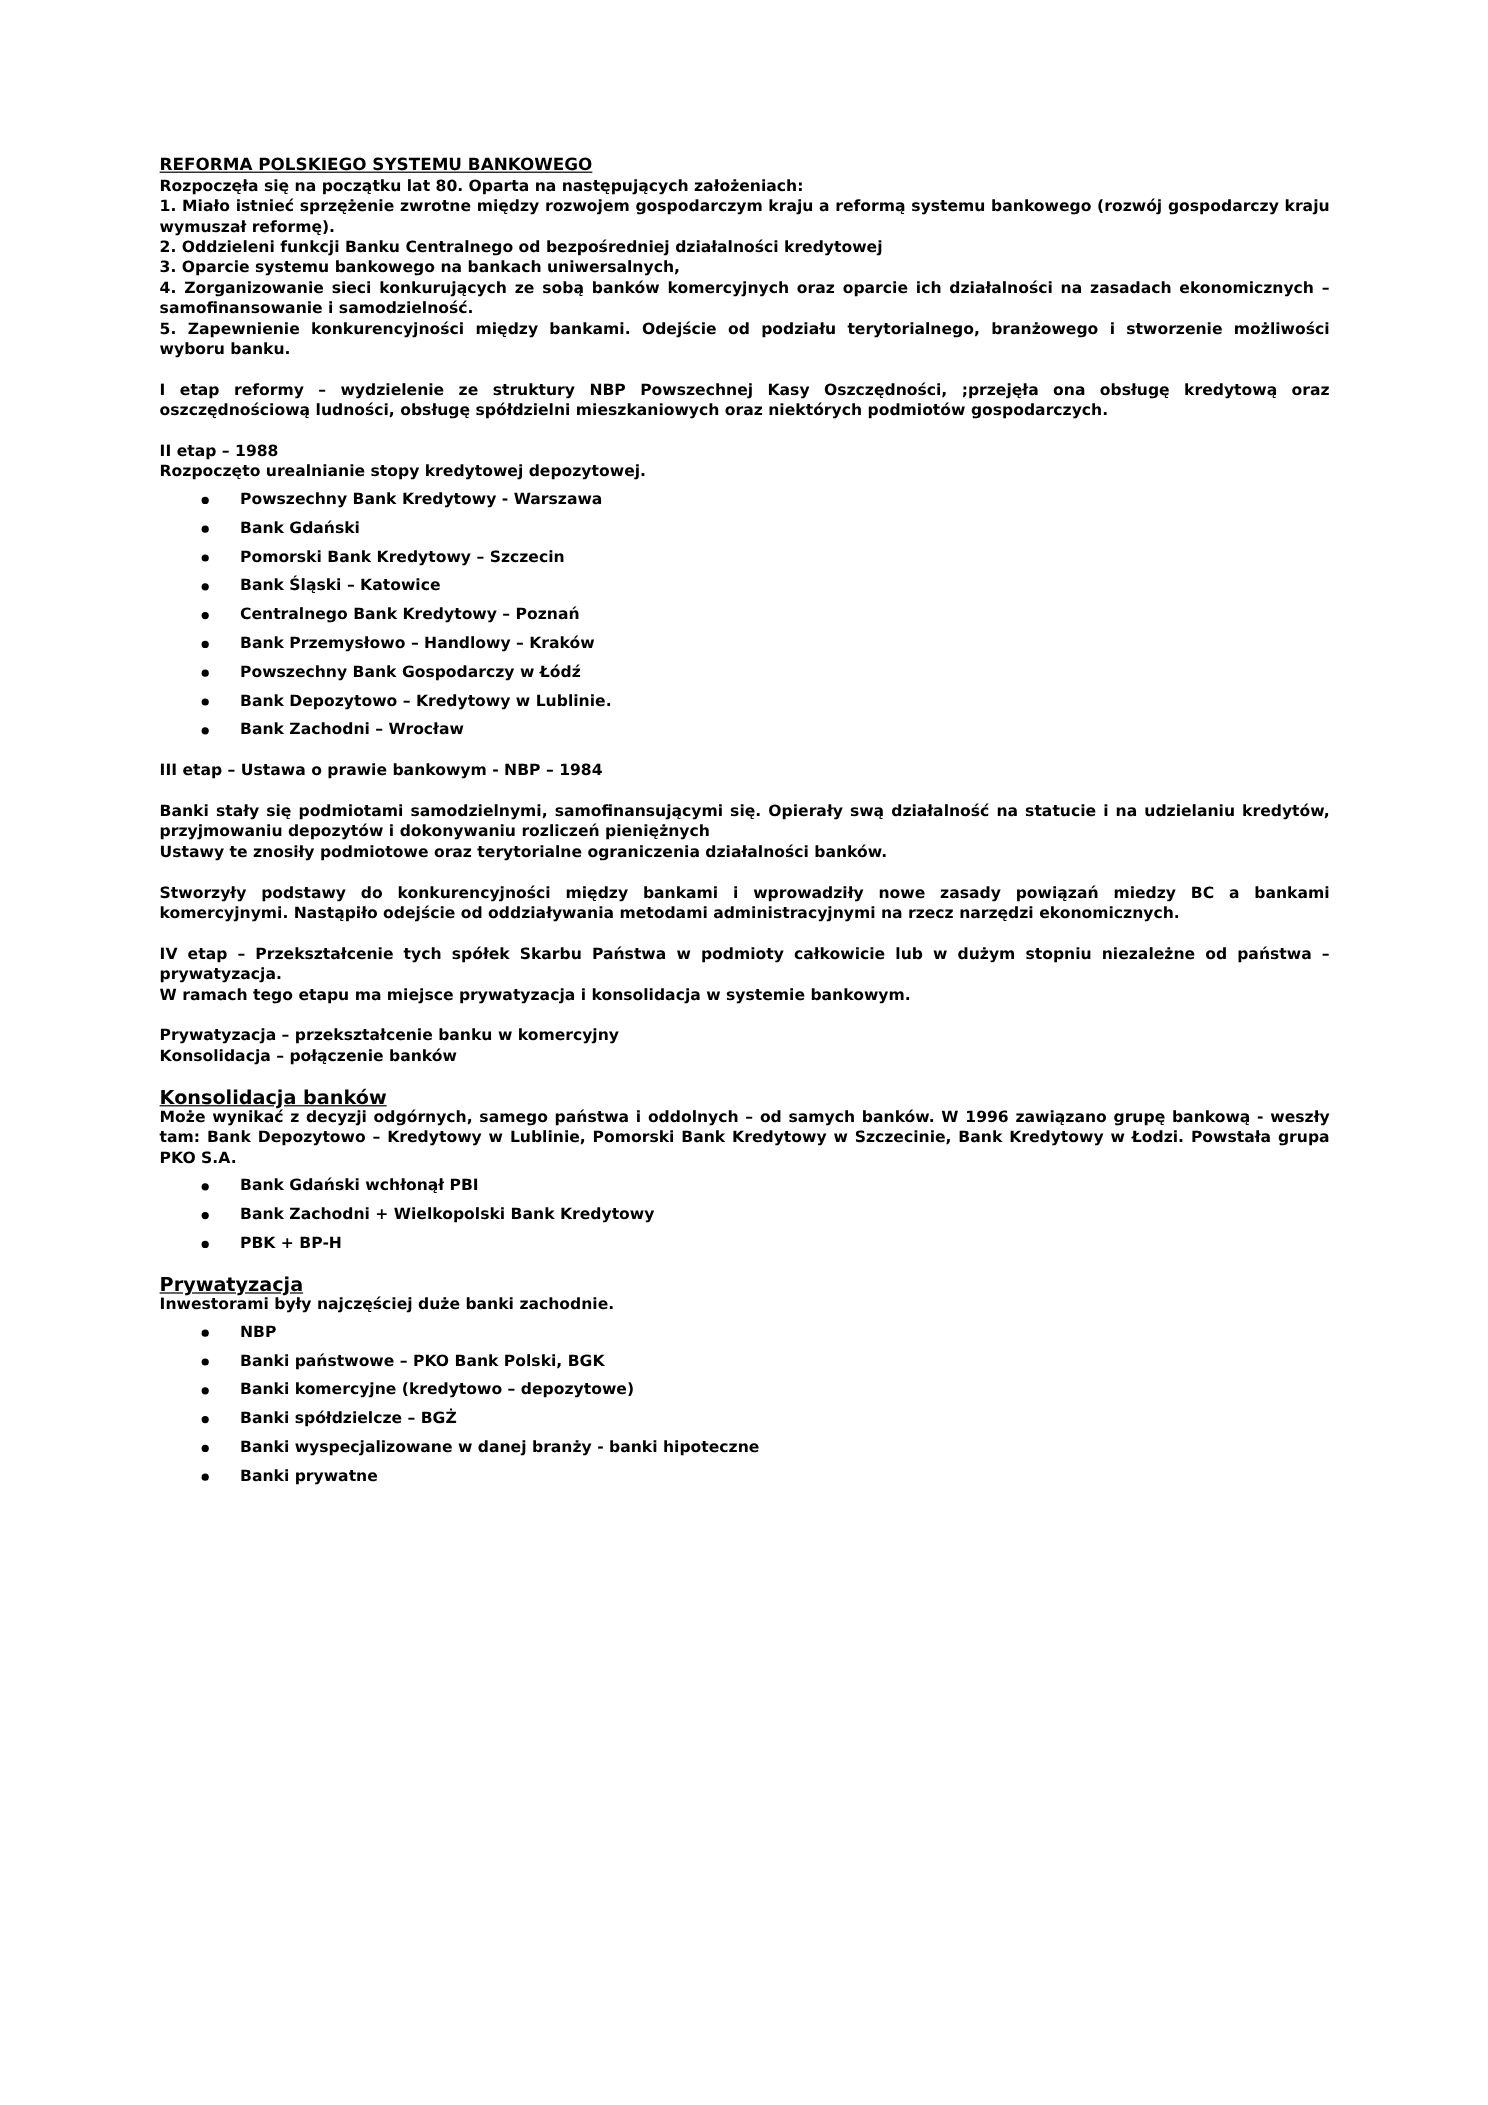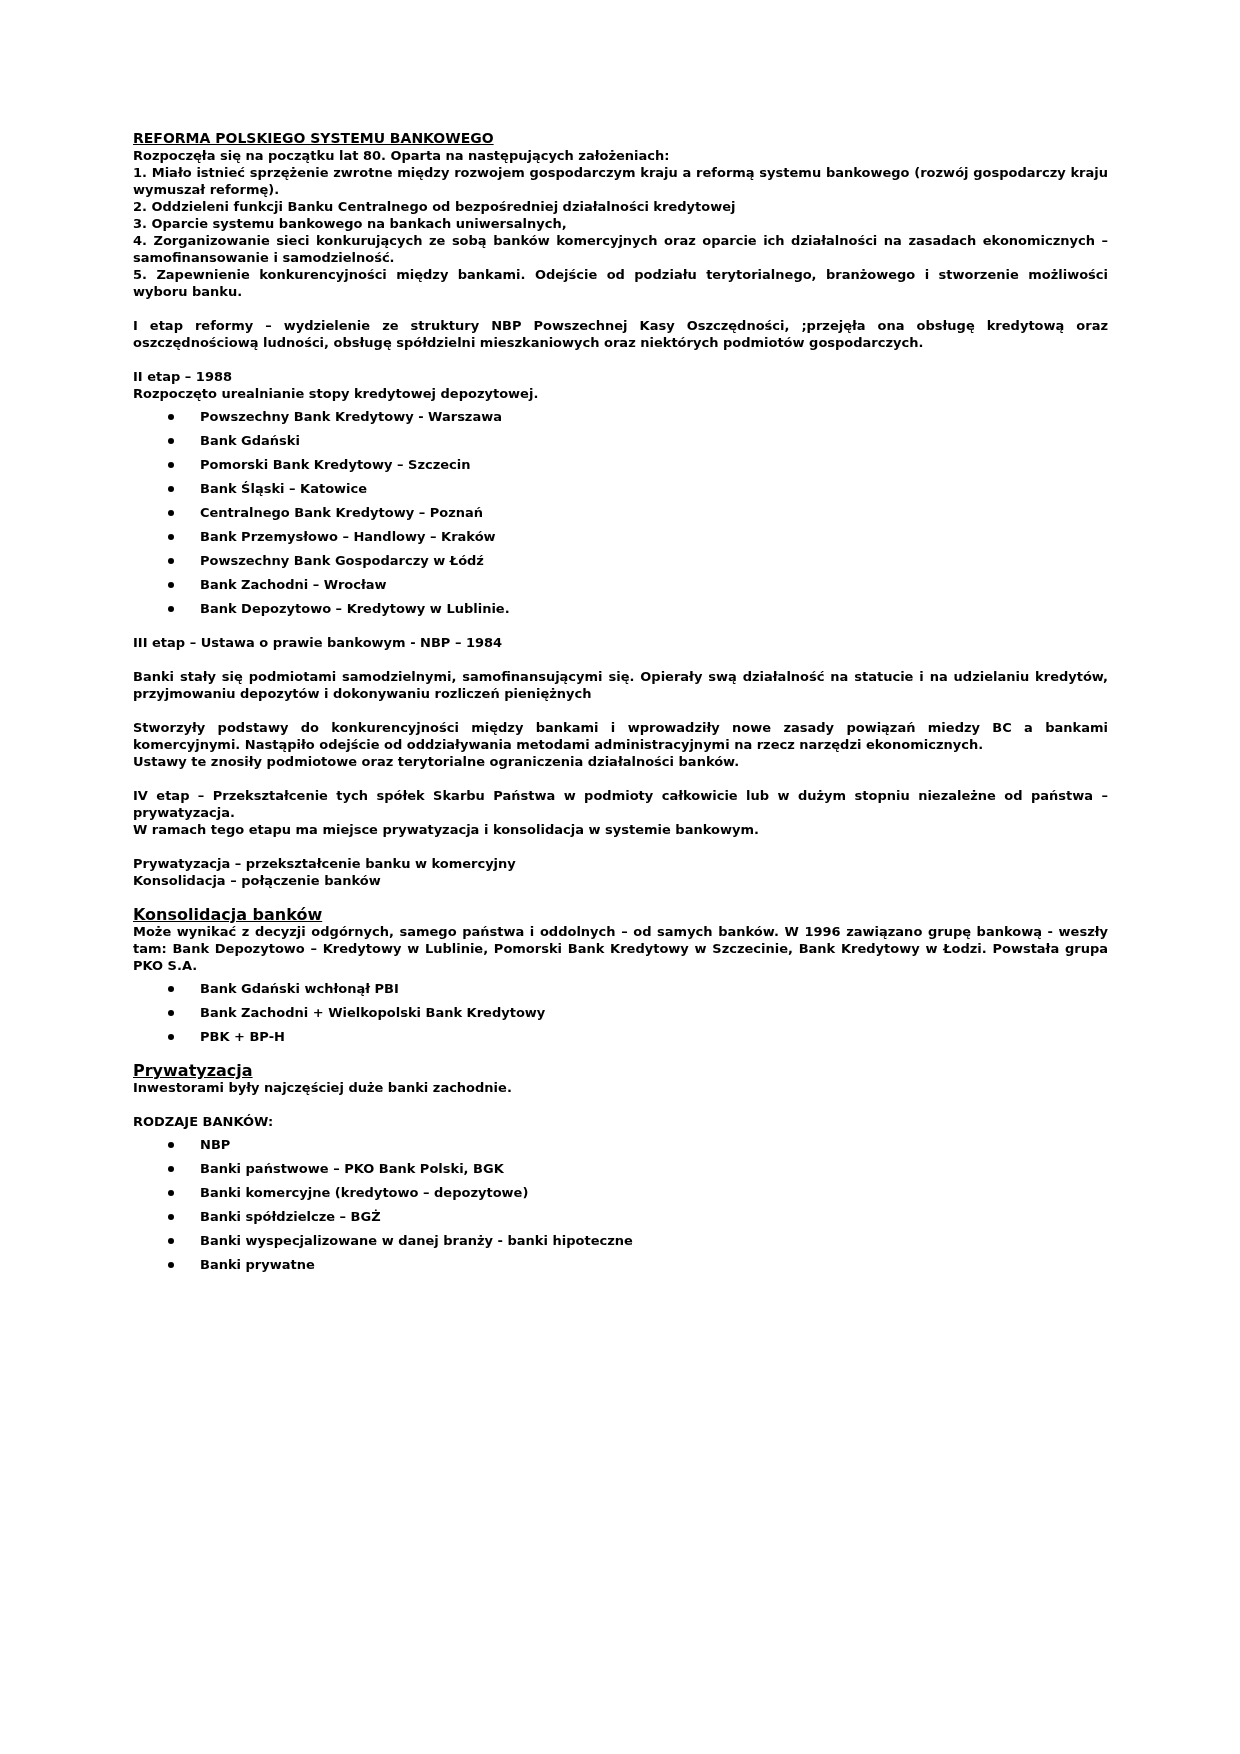--- a/index.html
+++ b/index.html
@@ -101,34 +101,34 @@
     <li class="bullet-item">
         <span class="bullet"></span>
         <span class="bullet-text">Bank Przemysłowo – Handlowy – Kraków</span>
       </li>
     <li class="bullet-item">
         <span class="bullet"></span>
         <span class="bullet-text">Powszechny Bank Gospodarczy w Łódź</span>
       </li>
     <li class="bullet-item">
         <span class="bullet"></span>
-        <span class="bullet-text">Bank Zachodni – Wrocław</span>
+        <span class="bullet-text">Bank Depozytowo – Kredytowy w Lublinie.</span>
       </li>
     <li class="bullet-item">
         <span class="bullet"></span>
-        <span class="bullet-text">Bank Depozytowo – Kredytowy w Lublinie.</span>
+        <span class="bullet-text">Bank Zachodni – Wrocław</span>
       </li>
   </ul>
 
   <p class="para mt">III etap – Ustawa o prawie bankowym - NBP – 1984</p>
 
   <p class="para mt">Banki stały się podmiotami samodzielnymi, samofinansującymi się. Opierały swą działalność na statucie i na udzielaniu kredytów, przyjmowaniu depozytów i dokonywaniu rozliczeń pieniężnych</p>
+  <p class="para">Ustawy te znosiły podmiotowe oraz terytorialne ograniczenia działalności banków.</p>
+
   <p class="para mt">Stworzyły podstawy do konkurencyjności między bankami i wprowadziły nowe zasady powiązań miedzy BC a bankami komercyjnymi. Nastąpiło odejście od oddziaływania metodami administracyjnymi na rzecz narzędzi ekonomicznych.</p>
-
-  <p class="para">Ustawy te znosiły podmiotowe oraz terytorialne ograniczenia działalności banków.</p>
 
   <p class="para mt">IV etap – Przekształcenie tych spółek Skarbu Państwa w podmioty całkowicie lub w dużym stopniu niezależne od państwa – prywatyzacja.</p>
   <p class="para">W ramach tego etapu ma miejsce prywatyzacja i konsolidacja w systemie bankowym.</p>
 
   <p class="para mt">Prywatyzacja – przekształcenie banku w komercyjny</p>
   <p class="para">Konsolidacja – połączenie banków</p>
 
   <h2 class="section-heading mt">Konsolidacja banków</h2>
   <p class="para">Może wynikać z decyzji odgórnych, samego państwa i oddolnych – od samych banków. W 1996 zawiązano grupę bankową - weszły tam: Bank Depozytowo – Kredytowy w Lublinie, Pomorski Bank Kredytowy w Szczecinie, Bank Kredytowy w Łodzi. Powstała grupa PKO S.A.</p>
 
@@ -144,21 +144,20 @@
       </li>
     <li class="bullet-item">
         <span class="bullet"></span>
         <span class="bullet-text">PBK + BP-H</span>
       </li>
   </ul>
 
   <h2 class="section-heading mt">Prywatyzacja</h2>
   <p class="para">Inwestorami były najczęściej duże banki zachodnie.</p>
 
-  <p class="para mt">RODZAJE BANKÓW:</p>
 
   <ul class="bullet-list">
     <li class="bullet-item">
         <span class="bullet"></span>
         <span class="bullet-text">NBP</span>
       </li>
     <li class="bullet-item">
         <span class="bullet"></span>
         <span class="bullet-text">Banki państwowe – PKO Bank Polski, BGK</span>
       </li>

